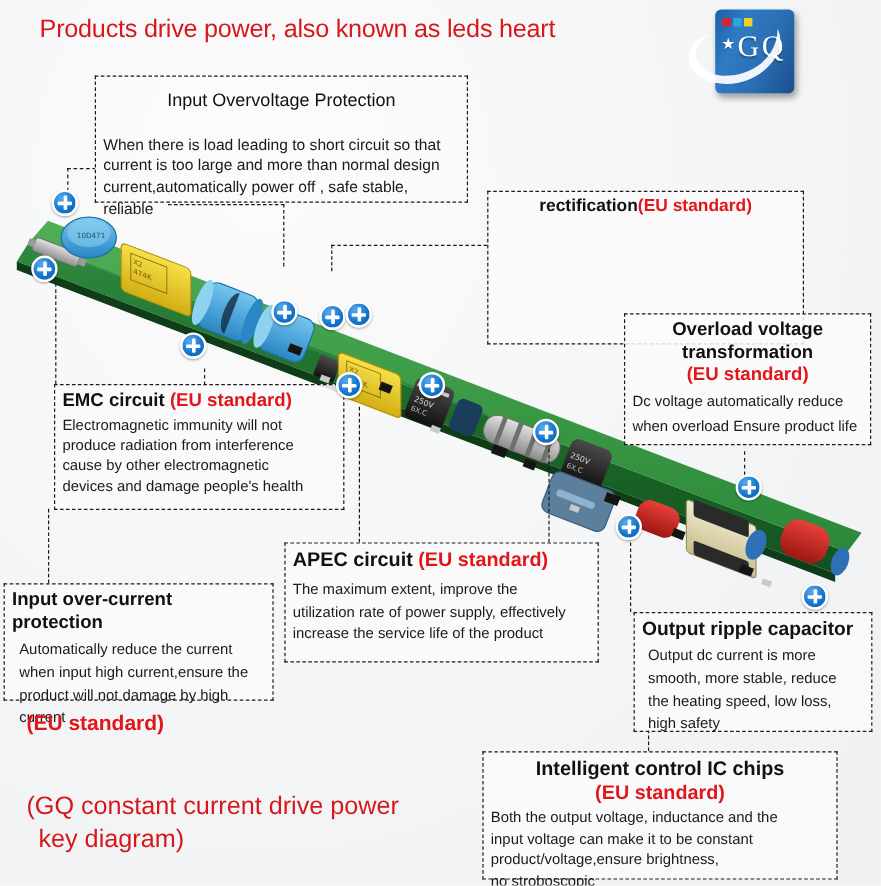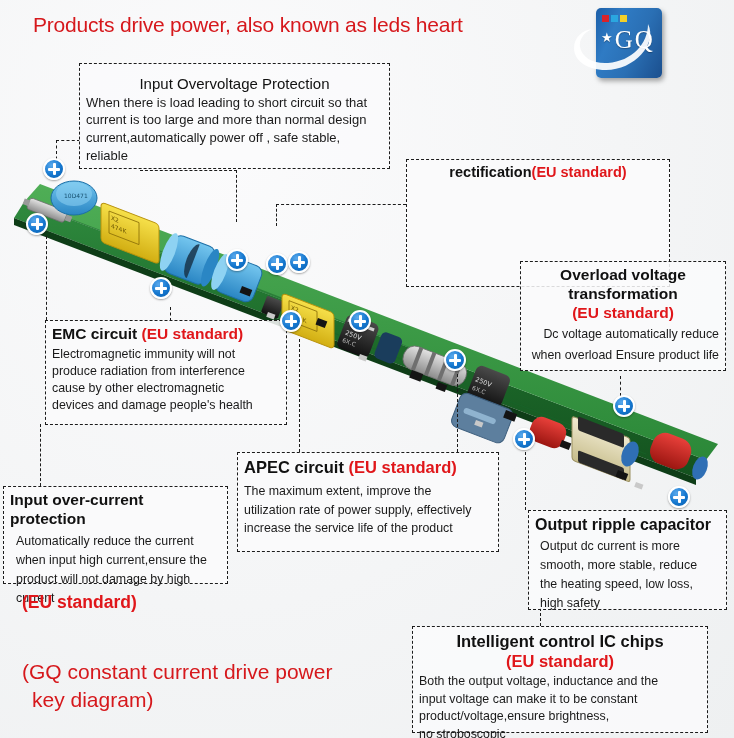--- a/index.html
+++ b/index.html
@@ -343,36 +343,36 @@
   <div class="conn v" style="left:525px; top:452px; height:58px;"></div>
 
   <div class="conn v" style="left:620px; top:376px; height:20px;"></div>
 
   <div class="conn v" style="left:540px; top:608px; height:18px;"></div>
 
   <div class="conn v" style="left:40px; top:424px; height:62px;"></div>
 
   <div class="box" style="left:79px; top:63px; width:311px; height:106px;">
     <div class="ttl-plain" style="margin-top:6px;">Input Overvoltage Protection</div>
-    <div class="body lg" style="margin-top:0;">When there is load leading to short circuit so that current is too large and more than normal design current,automatically power off , safe stable, reliable</div>
+    <div class="body lg" style="margin-top:18px;">When there is load leading to short circuit so that current is too large and more than normal design current,automatically power off , safe stable, reliable</div>
   </div>
 
   <div class="box" style="left:406px; top:159px; width:264px; height:128px;">
     <div class="hd center">
       <span>rectification</span><span class="red">(EU standard)</span>
     </div>
   </div>
 
   <div class="box" style="left:520px; top:261px; width:206px; height:110px;">
     <div class="hd center" style="font-size:15.5px;">
       <div>Overload voltage</div>
       <div>transformation</div>
       <div class="red">(EU standard)</div>
     </div>
-    <div class="body" style="margin-top:3px;text-align:right;">
+    <div class="body" style="margin-top:3px;">
       <div>Dc voltage automatically reduce</div>
       <div style="margin-top:4px;">when overload Ensure product life</div>
     </div>
   </div>
 
   <div class="box" style="left:45px; top:320px; width:242px; height:105px;">
     <div class="hd" style="font-size:15.5px;">
       <span>EMC circuit</span>
       <span class="red">(EU standard)</span>
     </div>
@@ -410,21 +410,21 @@
   <div class="box" style="left:528px; top:510px; width:199px; height:100px;">
     <div class="hd" style="font-size:16px;">Output ripple capacitor</div>
     <div class="body" style="margin-top:2px; line-height:1.55; padding-left:5px;">
       <div>Output dc current is more</div>
       <div>smooth, more stable, reduce</div>
       <div>the heating speed, low loss,</div>
       <div>high safety</div>
     </div>
   </div>
 
-  <div class="box" style="left:412px; top:626px; width:296px; height:107px;">
+  <div class="box" style="left:402px; top:626px; width:296px; height:107px;">
     <div class="hd center" style="font-size:16.5px;">
       <div>Intelligent control IC chips</div>
       <div class="red">(EU standard)</div>
     </div>
     <div class="body" style="margin-top:2px; line-height:1.42;">
       <div>Both the output voltage, inductance and the</div>
       <div>input voltage can make it to be constant</div>
       <div>product/voltage,ensure brightness,</div>
       <div> no stroboscopic</div>
     </div>

